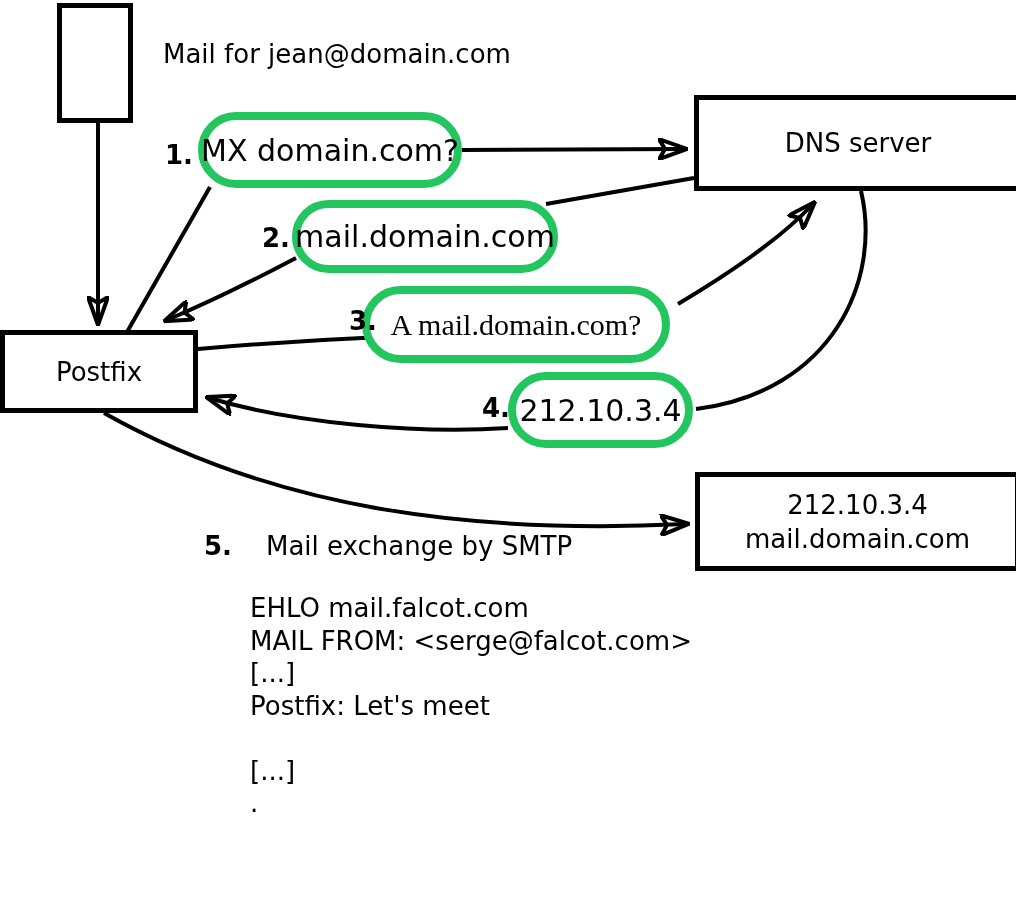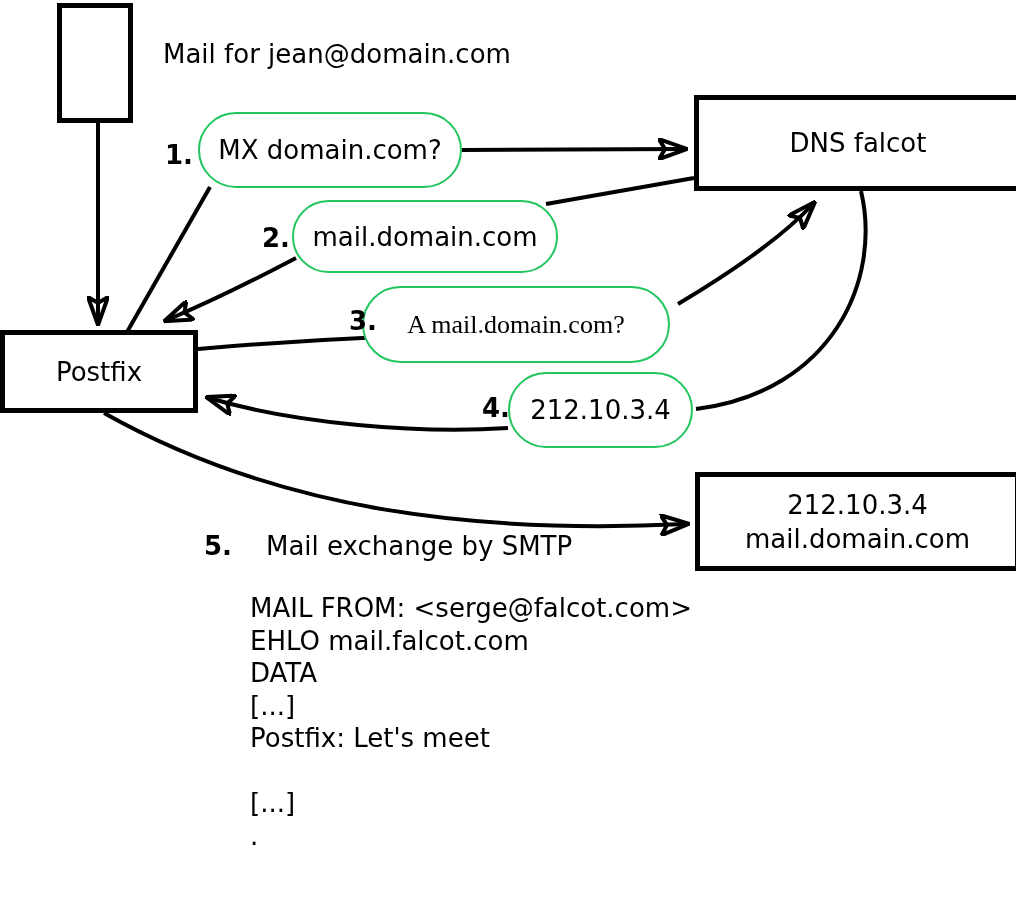--- a/index.html
+++ b/index.html
@@ -28,27 +28,27 @@
     flex-direction: column;
     align-items: center;
     justify-content: center;
     font-size: 26px;
     z-index: 1;
     text-align: center;
   }
   .pill {
     position: absolute;
     box-sizing: border-box;
-    border: 2px solid #22c55e;
+    border: 8px solid #22c55e;
     background: #ffffff;
     border-radius: 44px;
     display: flex;
     align-items: center;
     justify-content: center;
-    font-size: 26px;
+    font-size: 30px;
     z-index: 2;
     white-space: nowrap;
   }
   .envelope {
     position: absolute;
     box-sizing: border-box;
     border: 5px solid #000000;
     background: #ffffff;
     z-index: 1;
   }
@@ -99,21 +99,21 @@
 
   <div class="envelope" style="left:57px; top:3px; width:76px; height:120px;"></div>
 
   <div class="lbl" style="left:163px; top:38px;">Mail for jean@domain.com</div>
 
   <div class="node" style="left:0px; top:330px; width:198px; height:83px;">
     <span>Postfix</span>
   </div>
 
   <div class="node" style="left:694px; top:95px; width:328px; height:96px;">
-    <span>DNS falcot</span>
+    <span>DNS server</span>
   </div>
 
   <div class="node node-twoline" style="left:695px; top:472px; width:325px; height:99px;">
     <span>212.10.3.4</span>
     <span>mail.domain.com</span>
   </div>
 
   <div class="pill" style="left:198px; top:112px; width:264px; height:76px;">
     <span>MX domain.com?</span>
   </div>
@@ -129,23 +129,22 @@
 
   <div class="lbl num" style="left:133px; top:139px; width:60px;">1.</div>
   <div class="lbl num" style="left:230px; top:222px; width:60px;">2.</div>
   <div class="lbl num" style="left:317px; top:305px; width:60px;">3.</div>
   <div class="lbl num" style="left:450px; top:392px; width:60px;">4.</div>
 
   <div class="lbl num" style="left:180px; top:530px; width:52px;">5.</div>
   <div class="lbl" style="left:266px; top:530px;">Mail exchange by SMTP</div>
 
   <div class="transcript">
+    <div class="tline">EHLO mail.falcot.com</div>
     <div class="tline">MAIL FROM: &lt;serge@falcot.com&gt;</div>
-    <div class="tline">EHLO mail.falcot.com</div>
-    <div class="tline">DATA</div>
     <div class="tline">[...]</div>
     <div class="tline">Postfix: Let's meet</div>
     <div class="tline"></div>
     <div class="tline">[...]</div>
     <div class="tline">.</div>
   </div>
 
 </div>
 
 </body></html>

